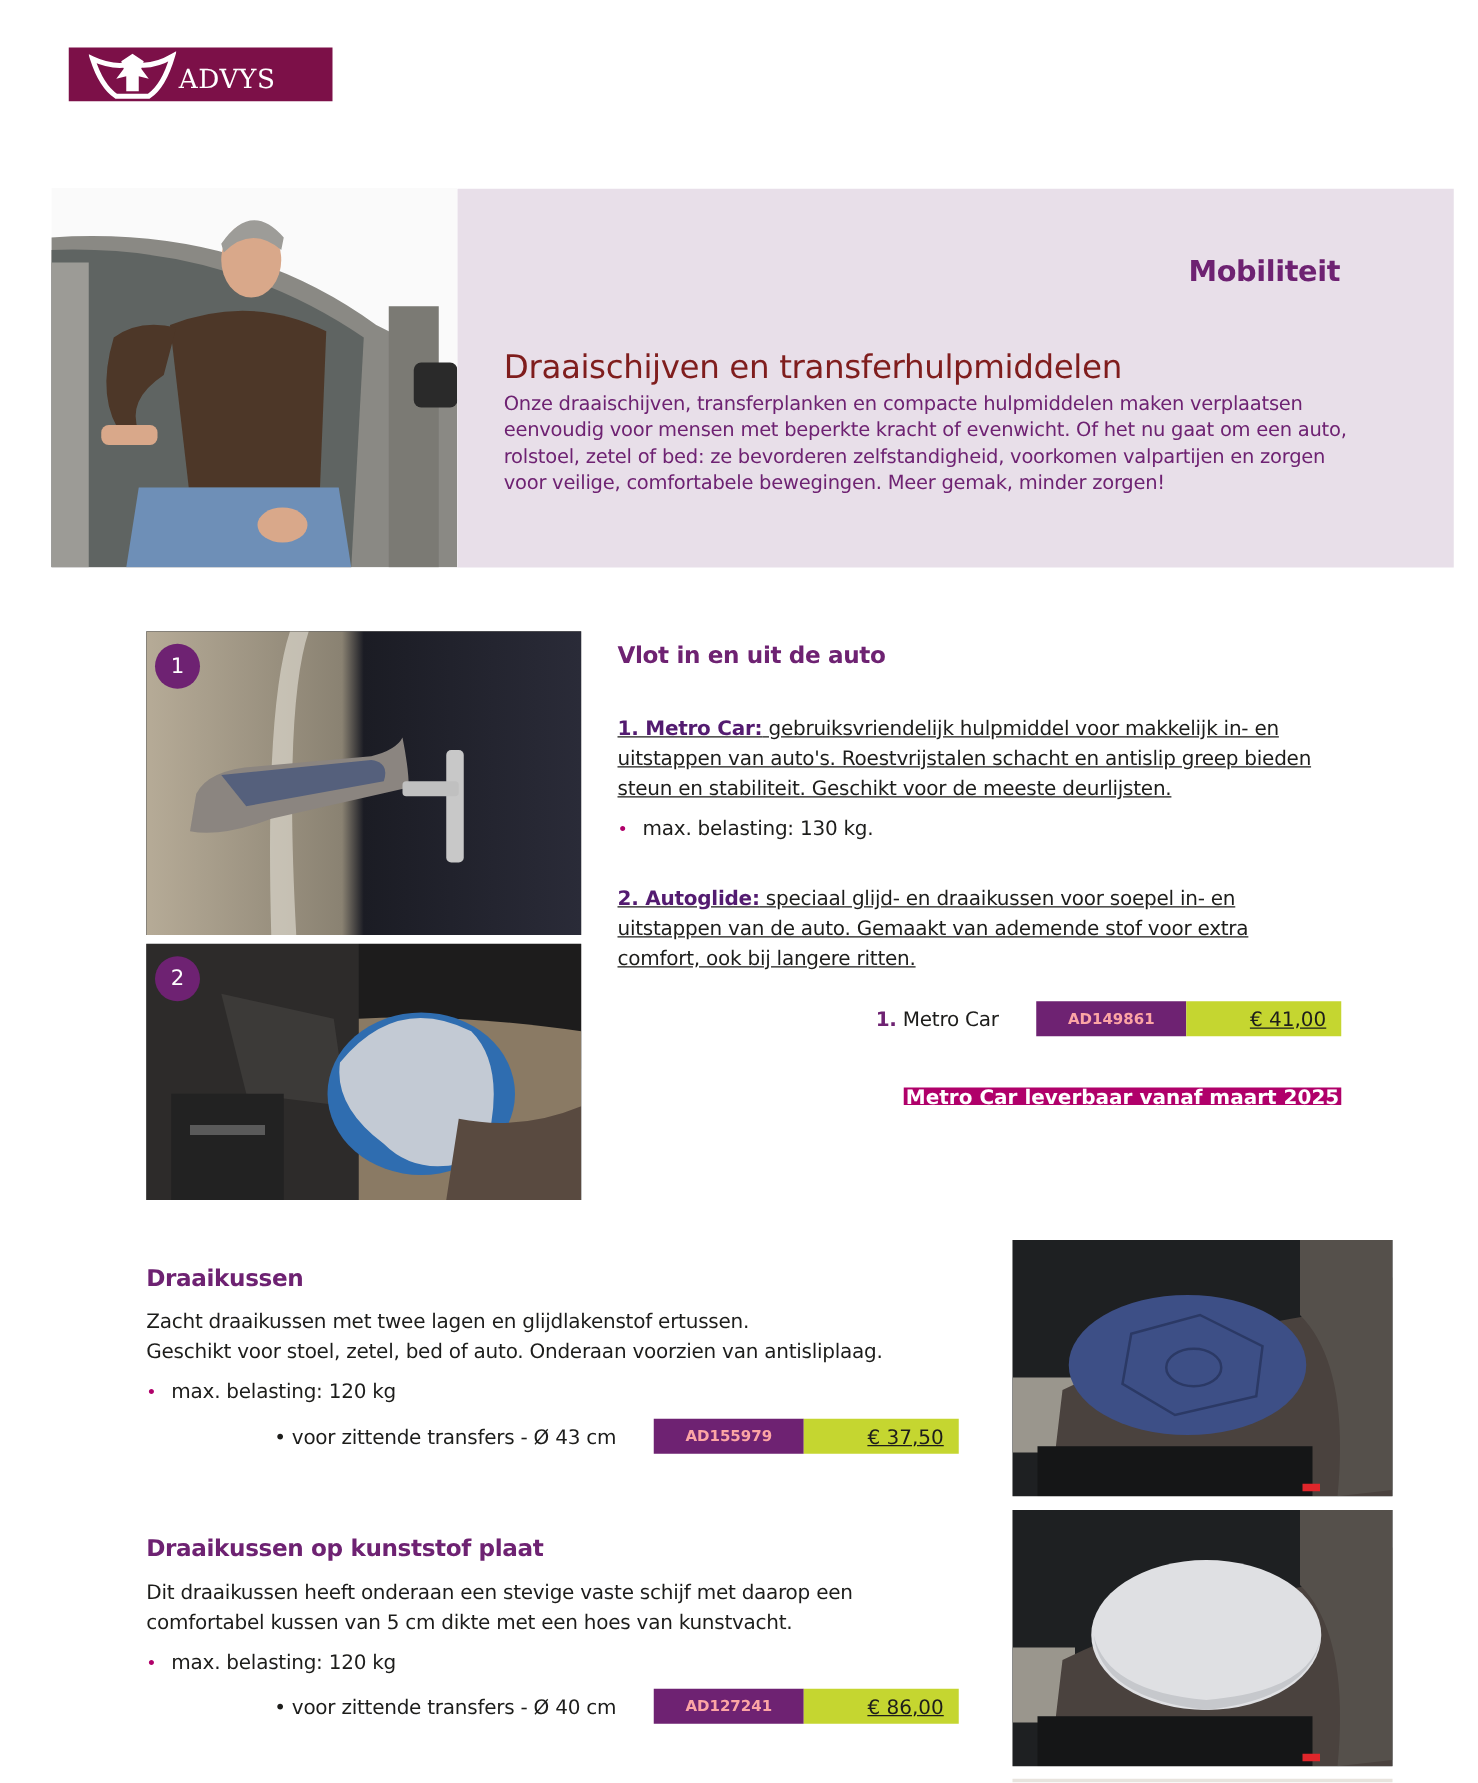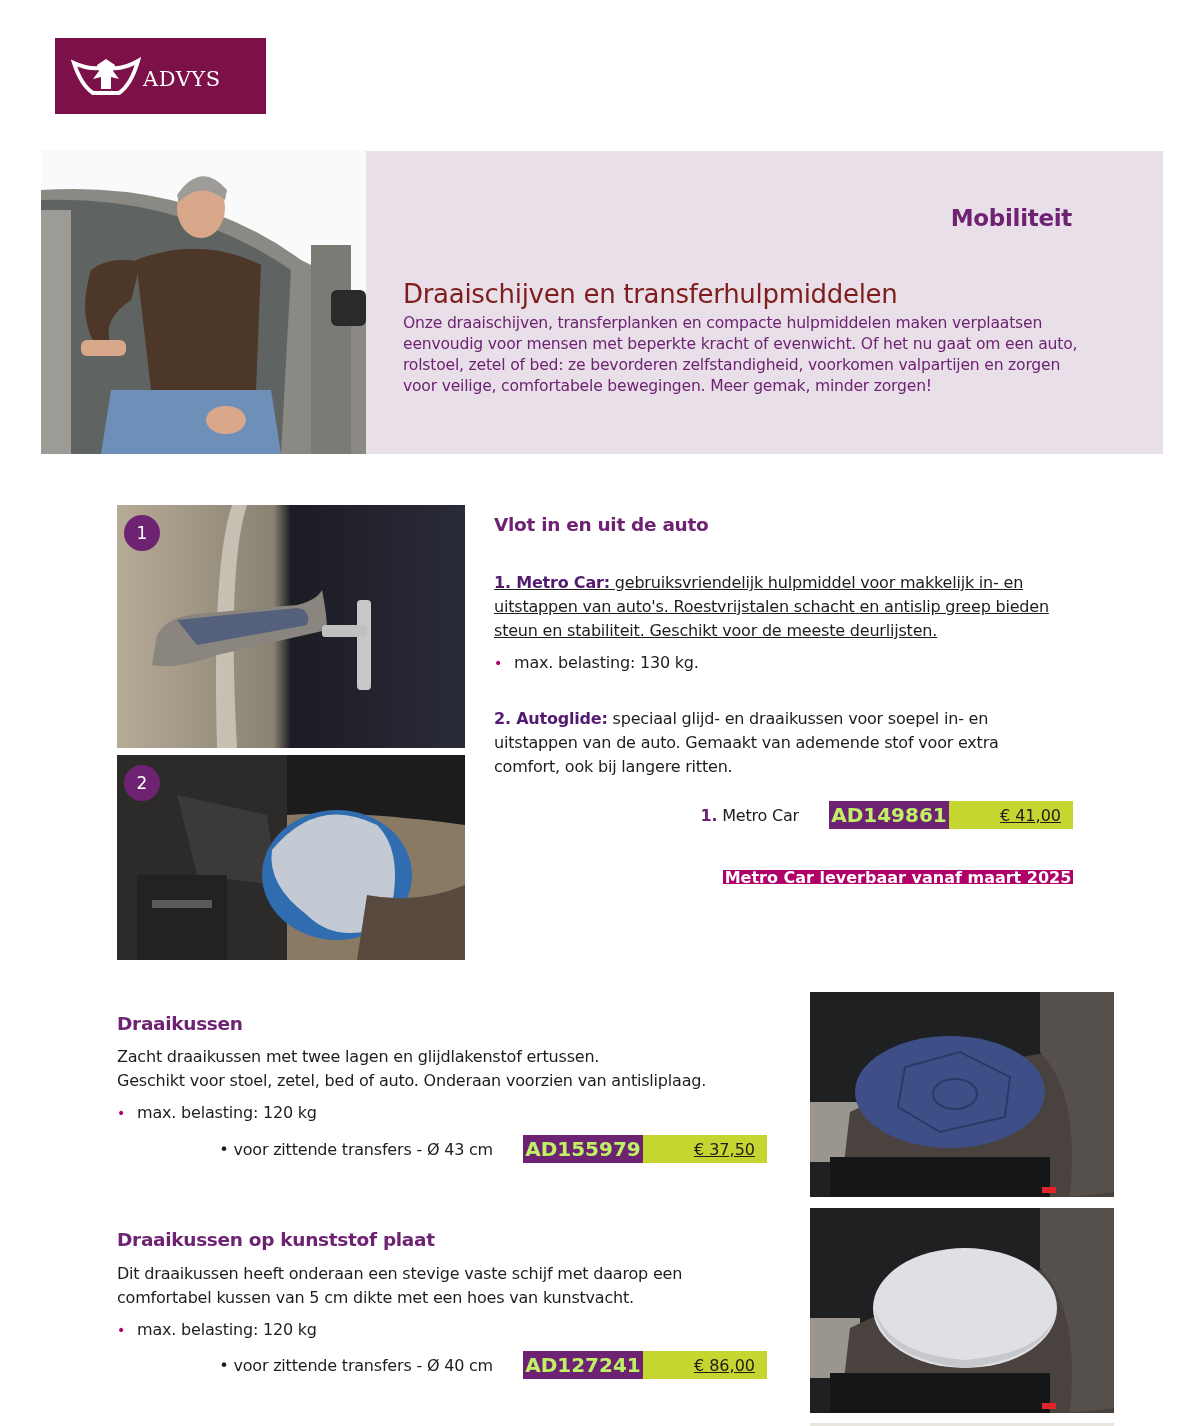--- a/index.html
+++ b/index.html
@@ -1,40 +1,40 @@
 <!DOCTYPE html>
 <html><head>
 <meta charset="utf-8">
 <style>
   html, body { margin:0; padding:0; }
   body { width:1182px; height:1426px; background:#ffffff; position:relative; overflow:hidden;
          font-family:"DejaVu Sans", sans-serif; color:#1d1d1b; }
   .abs { position:absolute; }
   
-  .logo { left:55px; top:38px; width:211px; height:76px; background:#7c1048; display:flex; align-items:center; }
+  .logo { left:55px; top:38px; width:211px; height:43px; background:#7c1048; display:flex; align-items:center; }
   .logo svg { margin-left:16px; }
   .logo-text { color:#fff; font-family:"DejaVu Serif", serif; font-size:21px; letter-spacing:0.5px; margin-left:2px; margin-top:6px; }
   
   .hero-photo { left:41px; top:150px; width:325px; height:304px; overflow:hidden; background:#fff; }
   .hero-band { left:366px; top:151px; width:797px; height:303px; background:#e8dfe9; }
   .category { right:110px; top:205px; font-size:23px; color:#6e2272; font-weight:bold; letter-spacing:-0.3px; }
   .hero-title { left:403px; top:279px; font-size:26px; color:#7f1d1d; letter-spacing:-0.3px; }
   .hero-text { left:403px; top:313px; width:680px; font-size:15.6px; line-height:21px; color:#6e2272; letter-spacing:-0.2px; }
   
   .photo { overflow:hidden; background:#333; }
   .badge { width:36px; height:36px; border-radius:50%; background:#6e2272; color:#fff; font-size:17px;
            display:flex; align-items:center; justify-content:center; position:absolute; left:7px; top:10px; }
   .sec-title { font-size:18.5px; font-weight:bold; color:#6e2272; letter-spacing:-0.3px; }
   .body-text { font-size:16px; line-height:24px; color:#1d1d1b; letter-spacing:-0.2px; }
   .hl { color:#531b70; font-weight:bold; }
   .bullet { color:#b0006a; margin-right:12px; font-size:14px; }
   .price-row { display:flex; justify-content:flex-end; align-items:center; height:28px; margin-bottom:2px; }
   .price-label { font-size:16px; margin-right:30px; letter-spacing:-0.2px; }
   .price-label .num { color:#6e2272; font-weight:bold; }
-  .code { width:120px; height:28px; background:#6e2272; color:#bef264; font-weight:bold; font-size:20px; display:flex; align-items:center; justify-content:center; }
+  .code { width:120px; height:28px; background:#6e2272; color:#fca5a5; font-weight:bold; font-size:12px; display:flex; align-items:center; justify-content:center; }
   .price { width:124px; height:28px; background:#c5d630; color:#1d1d1b; font-size:16px; display:flex; align-items:center; justify-content:flex-end; padding-right:12px; box-sizing:border-box;text-decoration:underline; }
   .notice { background:#b0006a; color:#fff; font-weight:bold; font-size:16px; height:14px; display:flex; align-items:center; justify-content:center; }
 </style>
 </head>
 <body>
 
 <div class="abs logo">
   <svg width="70" height="42" viewBox="0 0 70 42">
     <path d="M3 8 Q20 16 35 12 Q50 16 67 6 Q60 30 48 38 L22 38 Q10 30 3 8 Z" fill="none" stroke="#fff" stroke-width="4"></path>
     <path d="M26 10 L35 4 L44 10 L42 16 L48 24 L40 22 L40 34 L30 34 L30 22 L22 24 L28 16 Z" fill="#fff"></path>
@@ -98,21 +98,21 @@
   <div class="badge">2</div>
 </div>
 
 <div class="abs sec-title" style="left:494px;top:514px;">Vlot in en uit de auto</div>
 <div class="abs body-text" style="left:494px;top:571px;width:570px;text-decoration:underline;">
   <span class="hl">1. Metro Car:</span><span> gebruiksvriendelijk hulpmiddel voor makkelijk in- en uitstappen van auto's. Roestvrijstalen schacht en antislip greep bieden steun en stabiliteit. Geschikt voor de meeste deurlijsten.</span>
 </div>
 <div class="abs body-text" style="left:494px;top:651px;">
   <span class="bullet">•</span><span>max. belasting: 130 kg.</span>
 </div>
-<div class="abs body-text" style="left:494px;top:707px;width:560px;">
+<div class="abs body-text" style="left:494px;top:707px;width:560px;text-decoration:underline;">
   <span class="hl">2. Autoglide:</span><span> speciaal glijd- en draaikussen voor soepel in- en uitstappen van de auto. Gemaakt van ademende stof voor extra comfort, ook bij langere ritten.</span>
 </div>
 
 <div class="abs" style="left:540px;top:801px;width:533px;">
   <div class="price-row">
     <span class="price-label"><span class="num">1.</span><span> Metro Car</span></span>
     <span class="code">AD149861</span>
     <span class="price">€ 41,00</span>
   </div>
 </div>

